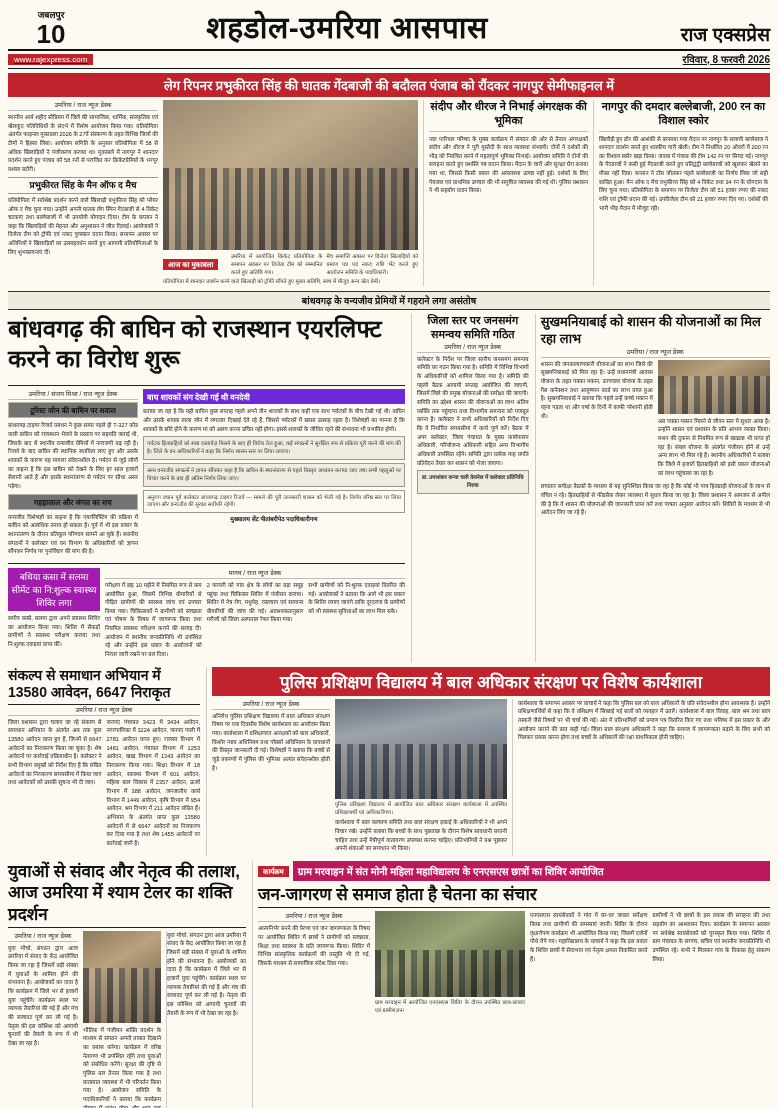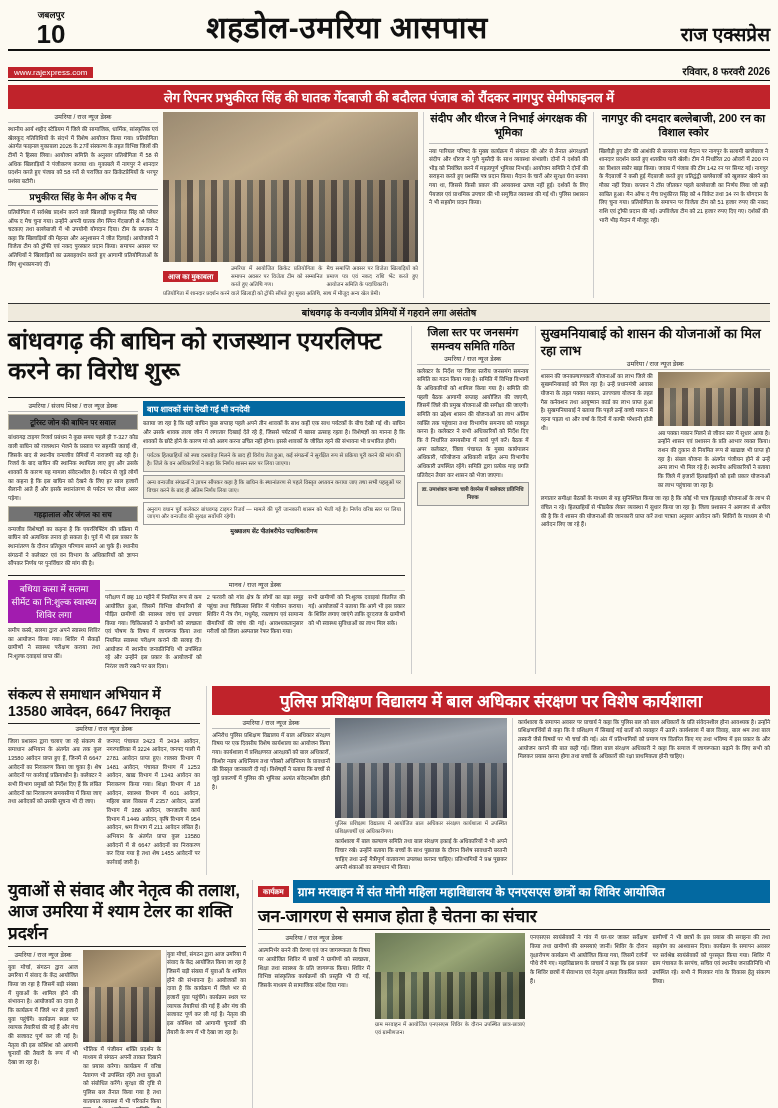--- a/index.html
+++ b/index.html
@@ -16,21 +16,21 @@
   
   .masthead { display:flex; align-items:flex-end; border-bottom:2px solid #111; padding-bottom:2px; }
   .mast-left { width:86px; text-align:center; line-height:1; }
   .mast-left .city { font-size:9px; font-weight:bold; color:#111; }
   .mast-left .pageno { font-size:26px; font-weight:bold; color:#111; margin-top:1px;}
   .mast-center { flex:1; text-align:center; }
   .mast-center .title { font-size:30px; font-weight:bold; letter-spacing:0.5px; }
   .mast-right { width:170px; text-align:right; }
   .mast-right .brand { font-size:19px; font-weight:bold; color:#c0232b; }
   .mast-right .brand span { color:#111; }
-  .urlbar { display:flex; align-items:flex-end; justify-content:space-between; border-bottom:1px solid #111; padding:13px 0 2px; }
+  .urlbar { display:flex; align-items:center; justify-content:space-between; border-bottom:1px solid #111; padding:1px 0 2px;text-decoration:underline; }
   .urlbar .web { background:#c0232b; color:#fff; font-size:8px; padding:1px 6px; }
   .urlbar .date { font-size:10px; font-weight:bold; }
 
   
   .redbar { background:#c0232b; color:#fff; font-weight:bold; text-align:center; padding:3px 4px; font-size:13px; margin-top:4px;}
   .darkbar { background:#a21caf; color:#fff; text-align:center; font-size:9px; padding:2px; }
   .byline { font-size:6.5px; color:#333; text-align:center; border-bottom:1px solid #bbb; padding-bottom:1px; margin-bottom:2px;}
   .body-text { font-size:5.6px; line-height:1.55; text-align:justify; color:#222; }
   .body-text p { margin:0 0 3px 0; }
   .cap { font-size:5.4px; line-height:1.45; color:#333; text-align:justify;}
@@ -68,25 +68,25 @@
 
   
   .band { background:#efeadd; border-top:1px solid #333; border-bottom:1px solid #333; text-align:center; font-size:9.5px; font-weight:bold; padding:2px; margin-top:5px;}
 
   
   #mid { display:flex; gap:6px; margin-top:4px; }
   .mid-left { width:398px; }
   .mid-c3 { width:118px; }
   .mid-c4 { width:236px; }
 
-  .subbar { background:#0369a1; color:#fff; font-size:8px; font-weight:bold; padding:2px 4px; }
+  .subbar { background:#6d28d9; color:#fff; font-size:8px; font-weight:bold; padding:2px 4px; }
   .greybar { background:#737373; font-size:7.5px; font-weight:bold; padding:2px 4px; border:1px solid #b9b3a0; }
 
   
-  #sec3 { margin-top:12px; display:flex; gap:6px; }
+  #sec3 { margin-top:5px; display:flex; gap:6px; }
   #sec4 { margin-top:5px; display:flex; gap:6px; }
 
   .dots { display:flex; justify-content:center; gap:5px; padding-top:5px; }
   .dots i { width:9px; height:9px; border-radius:50%; display:block; }
 </style>
 </head>
 <body>
 
 <div class="page">
 
@@ -316,21 +316,21 @@
         <div style="flex:1" class="body-text colrule">
             <p>युवा मोर्चा, संगठन द्वारा आज उमरिया में संवाद के केंद्र आयोजित किया जा रहा है जिसमें बड़ी संख्या में युवाओं के शामिल होने की संभावना है। आयोजकों का दावा है कि कार्यक्रम में जिले भर से हजारों युवा पहुंचेंगे। कार्यक्रम स्थल पर व्यापक तैयारियां की गई हैं और मंच की सजावट पूर्ण कर ली गई है। नेतृत्व की इस कोशिश को आगामी चुनावों की तैयारी के रूप में भी देखा जा रहा है।</p>
           </div>
       </div>
     </div>
 
     <div style="flex:1;" class="colrule">
       <div style="padding-left:5px;">
         <div class="row" style="align-items:center;gap:4px;">
           <div class="tag">कार्यक्रम</div>
-          <div style="flex:1;background:#0369a1;color:#fff;font-size:12px;font-weight:bold;padding:3px 5px;">ग्राम मरवाहन में संत मोनी महिला महाविद्यालय के एनएसएस छात्रों का शिविर आयोजित</div>
+          <div style="flex:1;background:#be185d;color:#fff;font-size:10px;font-weight:bold;padding:3px 5px;">ग्राम मरवाहन में संत मोनी महिला महाविद्यालय के एनएसएस छात्रों का शिविर आयोजित</div>
         </div>
         <div class="sec-title" style="font-size:17px;margin-top:3px;border-bottom:1px solid #222;padding-bottom:2px;">जन-जागरण से समाज होता है चेतना का संचार</div>
         <div class="row" style="gap:5px;margin-top:3px;">
           <div style="width:112px;">
             <div class="byline">उमरिया / राज न्यूज डेस्क</div>
             <div class="body-text">
                 <p>आत्मनिर्भर बनने की प्रेरणा एवं जन जागरूकता के विषय पर आयोजित शिविर में छात्रों ने ग्रामीणों को स्वच्छता, शिक्षा तथा स्वास्थ्य के प्रति जागरूक किया। शिविर में विभिन्न सांस्कृतिक कार्यक्रमों की प्रस्तुति भी दी गई, जिसके माध्यम से सामाजिक संदेश दिया गया।</p>
               </div>
           </div>
           <div style="width:150px;">

